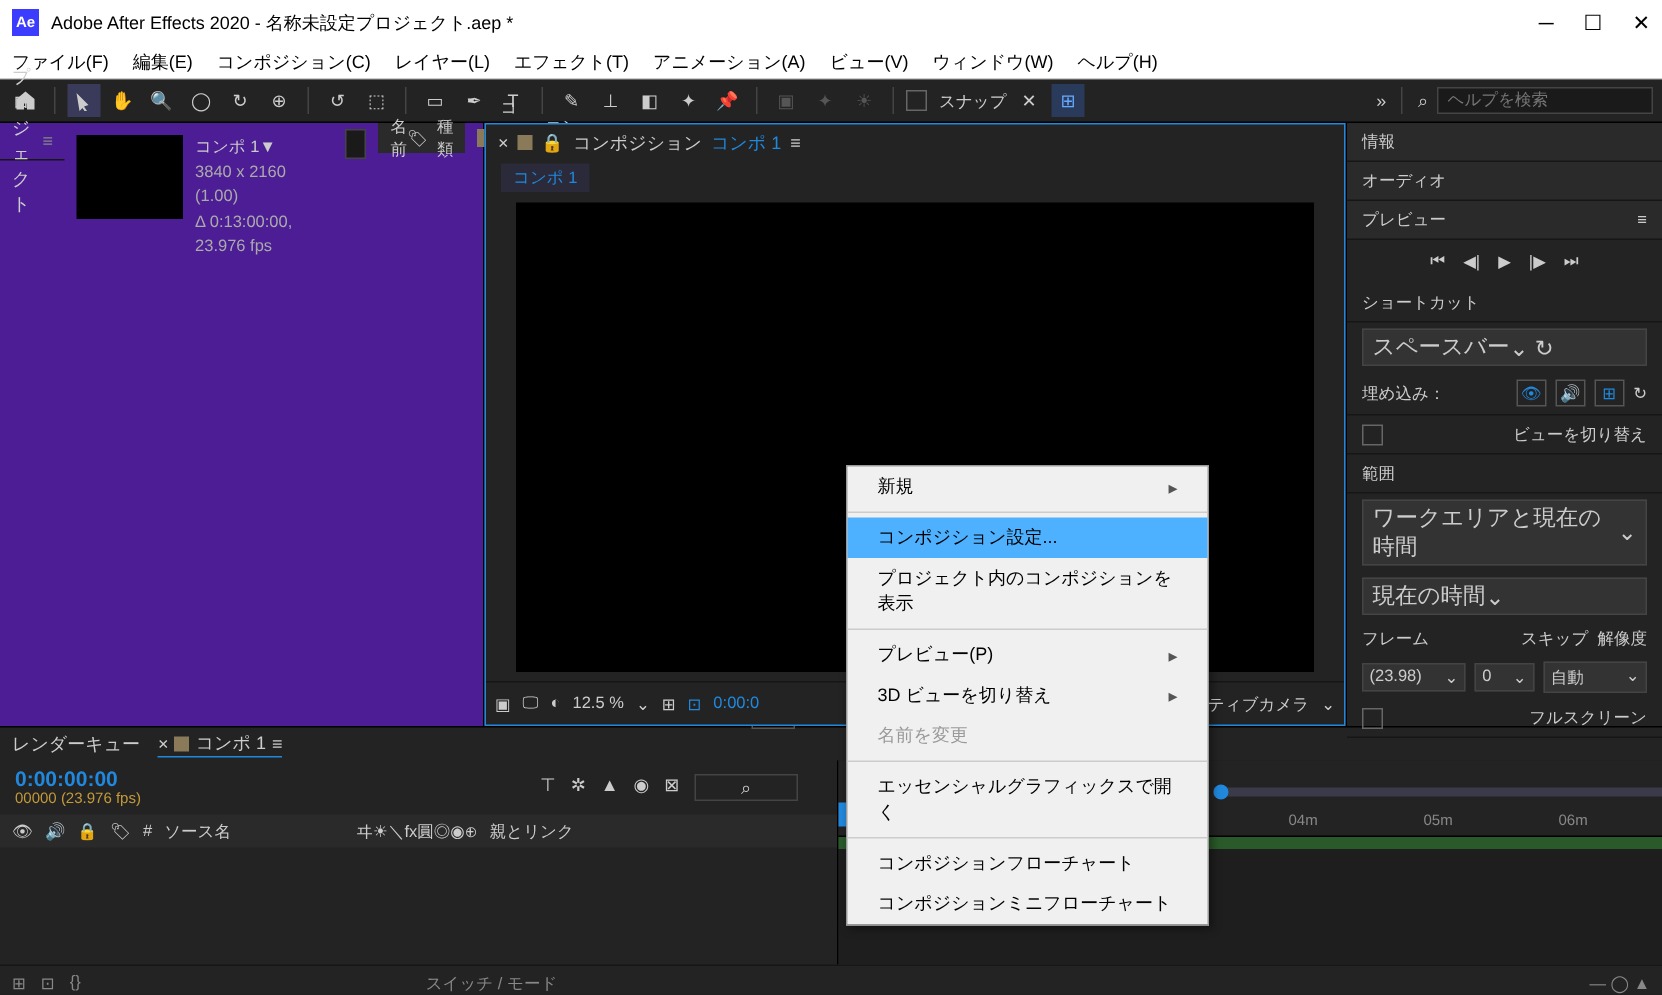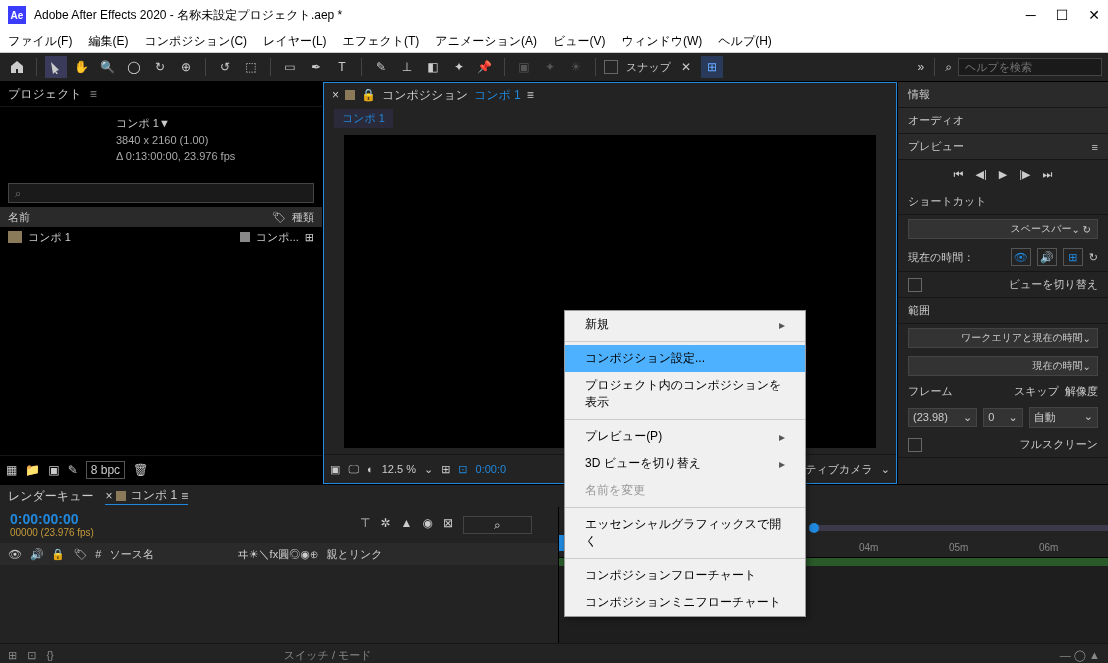--- a/index.html
+++ b/index.html
@@ -9,21 +9,21 @@
 .titlebar .winbtns{display:flex;gap:20px;font-size:14px}
 .menubar{height:22px;background:#fff;color:#000;display:flex;align-items:center;padding:0 4px;gap:8px;border-bottom:1px solid #ccc}
 .menubar span{padding:2px 4px;font-size:12px}
 .toolbar{height:28px;background:#232323;display:flex;align-items:center;padding:0 6px;gap:4px;border-bottom:1px solid #000}
 .tb-icon{width:22px;height:22px;display:flex;align-items:center;justify-content:center;color:#ccc;cursor:pointer}
 .tb-sep{width:1px;height:18px;background:#444;margin:0 4px}
 .tb-snap{display:flex;align-items:center;gap:4px;font-size:11px}
 .tb-search{margin-left:auto;display:flex;align-items:center;gap:6px}
 .tb-search input{background:#1a1a1a;border:1px solid #444;color:#aaa;padding:2px 6px;width:130px;font-size:11px}
 .workspace{display:flex;height:402px}
-.panel-project{width:322px;background:#000000;display:flex;flex-direction:column;border-right:1px solid #000}
+.panel-project{width:322px;background:#4c1d95;display:flex;flex-direction:row;border-right:1px solid #000}
 .panel-hdr{height:24px;display:flex;align-items:center;padding:0 8px;font-size:12px;border-bottom:1px solid #161616}
 .panel-hdr .menu{margin-left:8px;color:#888}
 .proj-info{display:flex;padding:8px;gap:8px}
 .proj-thumb{width:100px;height:56px;background:#000}
 .proj-meta{font-size:11px;color:#aaa;line-height:1.5}
 .proj-meta .name{color:#ccc}
 .proj-search{padding:4px 8px}
 .proj-search input{width:100%;background:#1a1a1a;border:1px solid #444;color:#aaa;padding:3px 6px;font-size:11px;box-sizing:border-box}
 .proj-cols{height:20px;display:flex;align-items:center;padding:0 8px;background:#2a2a2a;font-size:11px;justify-content:space-between}
 .proj-cols .r{display:flex;gap:6px;align-items:center}
@@ -35,21 +35,21 @@
 .comp-tabs .blue{color:#2088dd}
 .comp-crumb{height:22px;padding:0 10px;font-size:11px;color:#2088dd;display:flex;align-items:center}
 .comp-view{flex:1;background:#313131;margin:6px 20px}
 .comp-canvas{width:100%;height:100%;background:#000}
 .comp-footer{height:28px;display:flex;align-items:center;padding:0 6px;gap:8px;border-top:1px solid #161616;font-size:11px}
 .panel-right{width:210px;background:#232323;display:flex;flex-direction:column;border-left:1px solid #000;font-size:11px}
 .r-row{padding:5px 10px;border-bottom:1px solid #161616;display:flex;align-items:center;justify-content:space-between}
 .r-row.hdr{background:#2a2a2a}
 .playctrls{display:flex;justify-content:center;gap:12px;padding:8px 0}
 .play-icon{cursor:pointer}
-.r-select{background:#333;border:1px solid #444;color:#ccc;padding:2px 6px;font-size:10px;display:flex;justify-content:flex-end;align-items:center;margin:4px 10px}
+.r-select{background:#333;border:1px solid #444;color:#ccc;padding:2px 6px;font-size:15px;display:flex;justify-content:flex-start;align-items:center;margin:4px 10px}
 .r-inline{display:flex;gap:6px;padding:4px 10px;align-items:center}
 .r-inline .sel{background:#333;border:1px solid #444;padding:2px 4px;font-size:11px;flex:1;display:flex;justify-content:space-between}
 .ck{width:12px;height:12px;border:1px solid #666;display:inline-block;margin-right:4px}
 .icnrow{display:flex;gap:6px;align-items:center}
 .icnbox{width:18px;height:16px;border:1px solid #555;display:flex;align-items:center;justify-content:center;color:#2088dd}
 .timeline{height:181px;background:#232323;display:flex;flex-direction:column;border-top:1px solid #000}
 .tl-tabs{height:22px;display:flex;align-items:center;padding:0 8px;gap:12px;font-size:12px}
 .tl-tabs .tab{display:flex;gap:4px;align-items:center}
 .tl-tabs .active{border-bottom:1px solid #2088dd}
 .tl-body{display:flex;flex:1}
@@ -236,21 +236,21 @@
       <span class="play-icon">⏭</span>
     </div>
     <div class="r-row">
         <span>ショートカット</span>
       </div>
     <div class="r-select">
         <span>スペースバー</span>
         <span>⌄ ↻</span>
       </div>
     <div class="r-row">
-      <span>現在の時間：</span>
+      <span>埋め込み：</span>
       <span class="icnrow">
         <span class="icnbox">👁</span>
         <span class="icnbox">🔊</span>
         <span class="icnbox">⊞</span>
         <span>↻</span>
       </span>
     </div>
     <div class="r-row">
         <span class="ck"></span>
         <span>ビューを切り替え</span>

